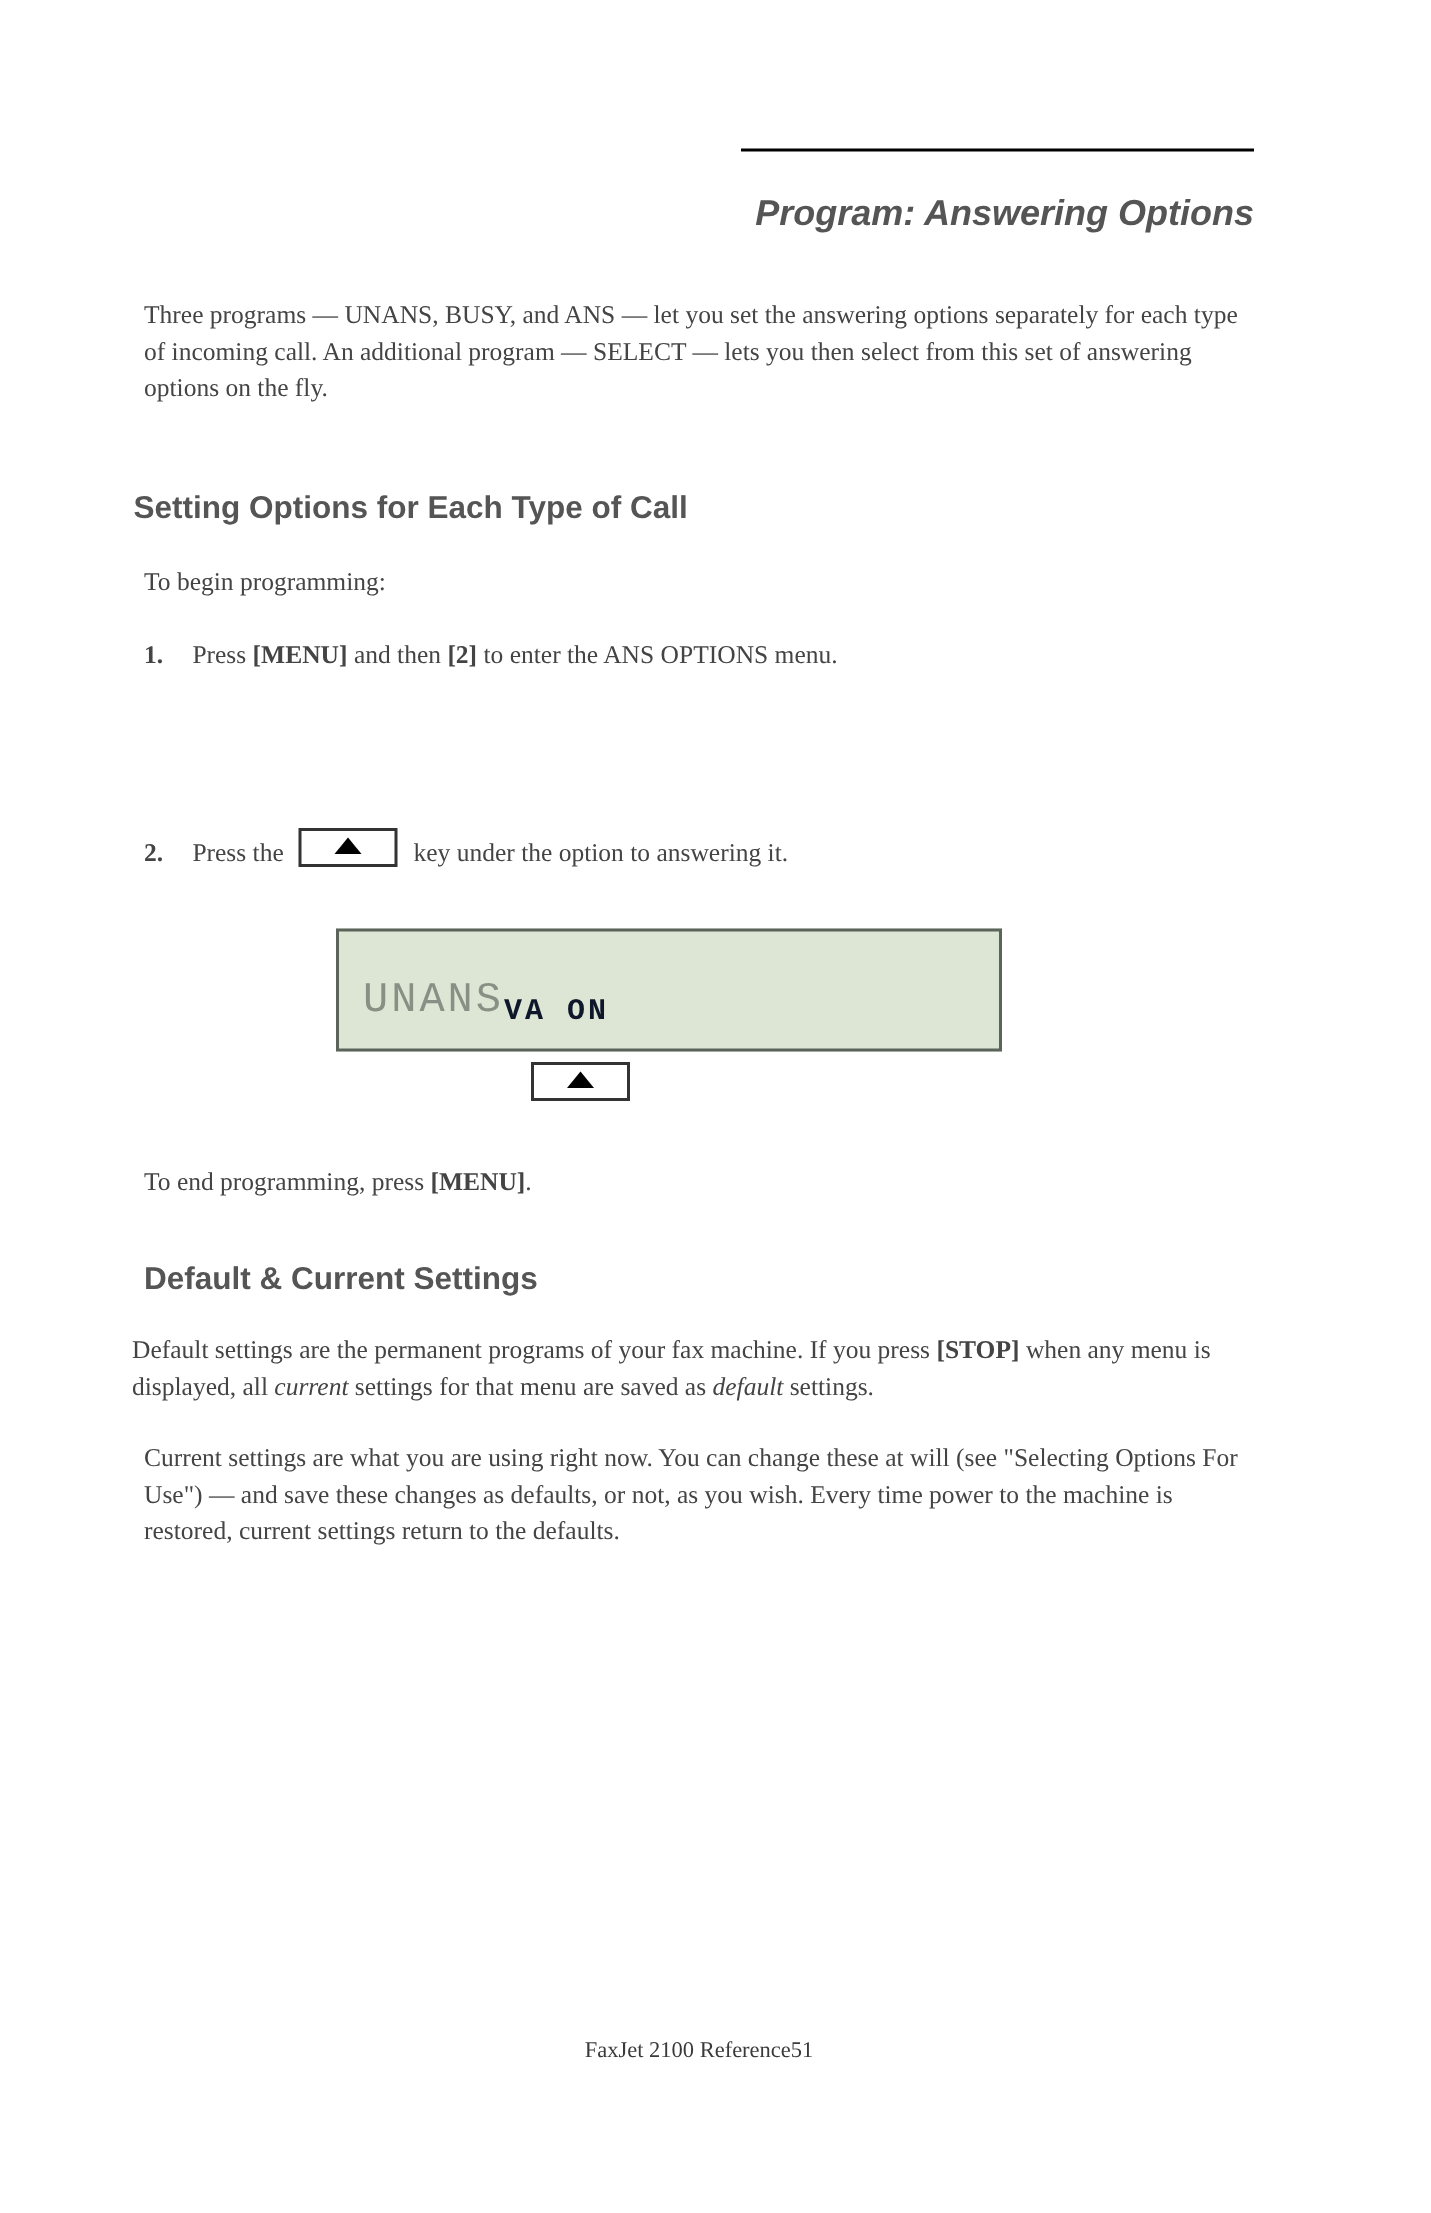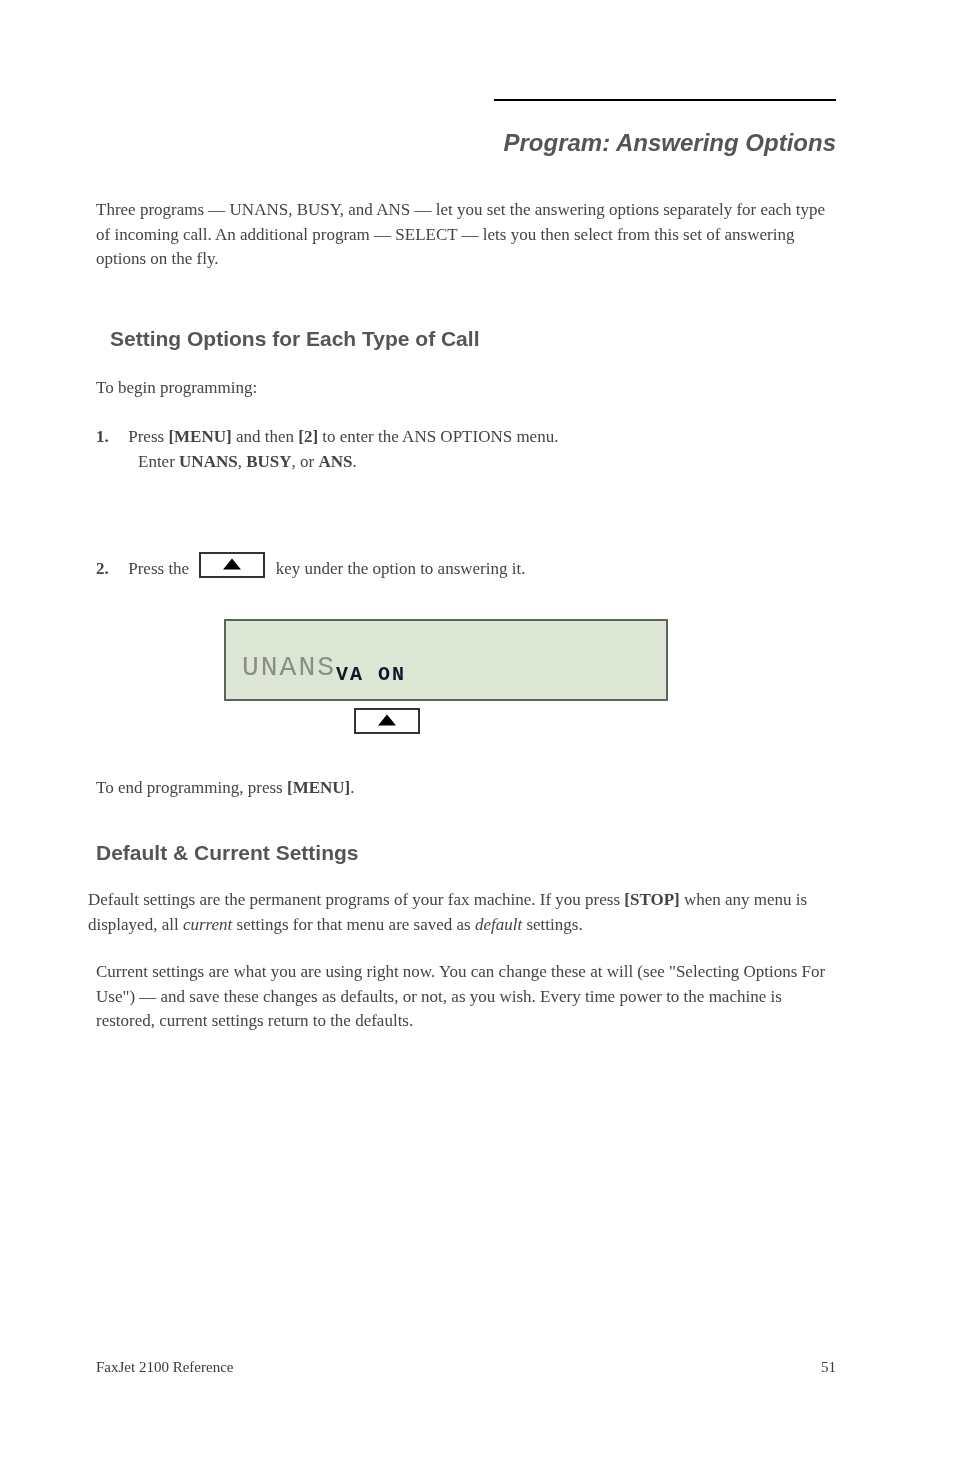--- a/index.html
+++ b/index.html
@@ -34,21 +34,21 @@
     .para-1 {
       position: absolute;
       top: 198px;
       left: 96px;
       width: 740px;
       color: #444;
     }
     .subhead {
       position: absolute;
       top: 324px;
-      left: 110px;
+      left: 89px;
       font-family: Arial, Helvetica, sans-serif;
       font-weight: bold;
       font-size: 21px;
       color: #555;
     }
     .list-start {
       position: absolute;
       top: 376px;
       left: 96px;
       color: #444;
@@ -151,21 +151,21 @@
       left: 96px;
       width: 740px;
       color: #444;
     }
     .footer {
       position: absolute;
       bottom: 96px;
       left: 96px;
       width: 740px;
       display: flex;
-      justify-content: space-between;
+      justify-content: center;
       font-size: 15px;
       color: #3a3a3a;
     }
     .nowrap { white-space: nowrap; }
   </style>
 </head>
 <body>
 
 <div class="hr-line"></div>
 
@@ -175,23 +175,20 @@
 
 <div class="subhead">Setting Options for Each Type of Call</div>
 
 <div class="list-start">To begin programming:</div>
 
 <div class="step-1">
   <span class="num bold">1.</span>
   <span class="nowrap">
     <span>Press </span><span class="bold">[MENU]</span><span> and then </span><span class="bold">[2]</span><span> to enter the ANS OPTIONS menu.</span>
   </span>
-  <span class="indent">
-    <span>Enter </span><span class="bold">UNANS</span><span>, </span><span class="bold">BUSY</span><span>, or </span><span class="bold">ANS</span><span>.</span>
-  </span>
 </div>
 
 <div class="step-2">
   <span class="bold" style="display:inline-block;width:28px;">2.</span>
   <span>Press the </span>
   <span class="key-icon"></span>
   <span> key under the option to answering it.</span>
 </div>
 
 <div class="lcd">

